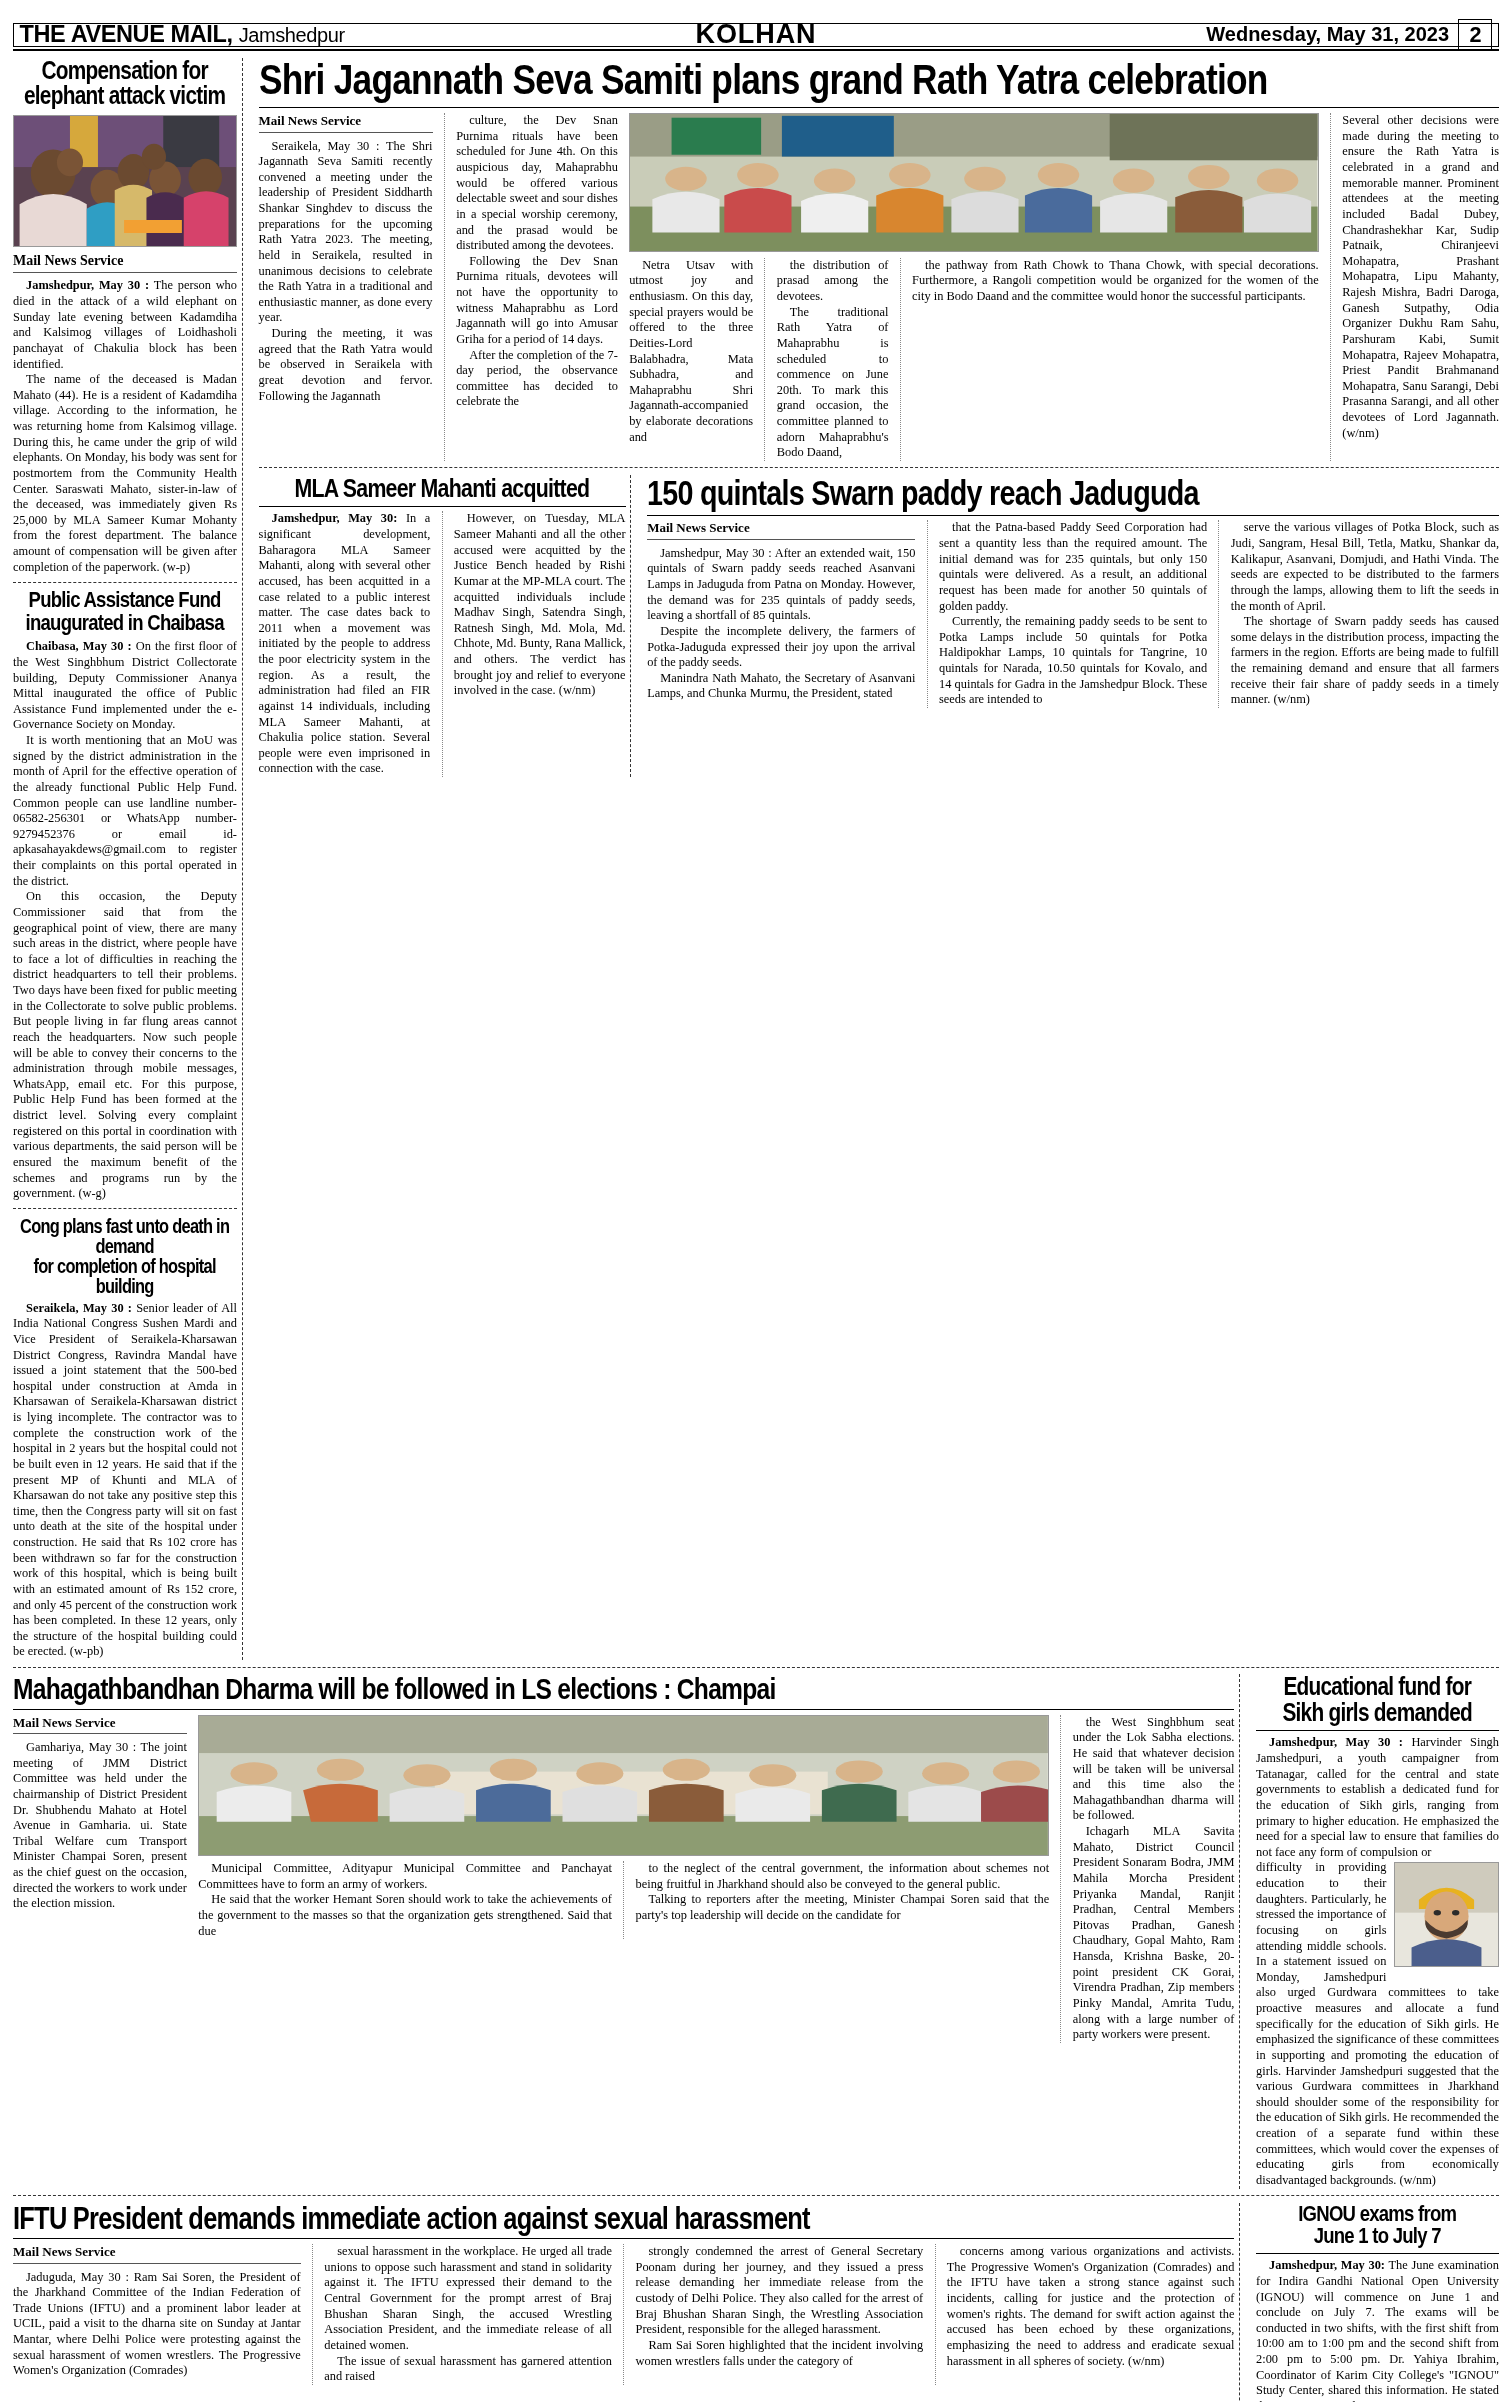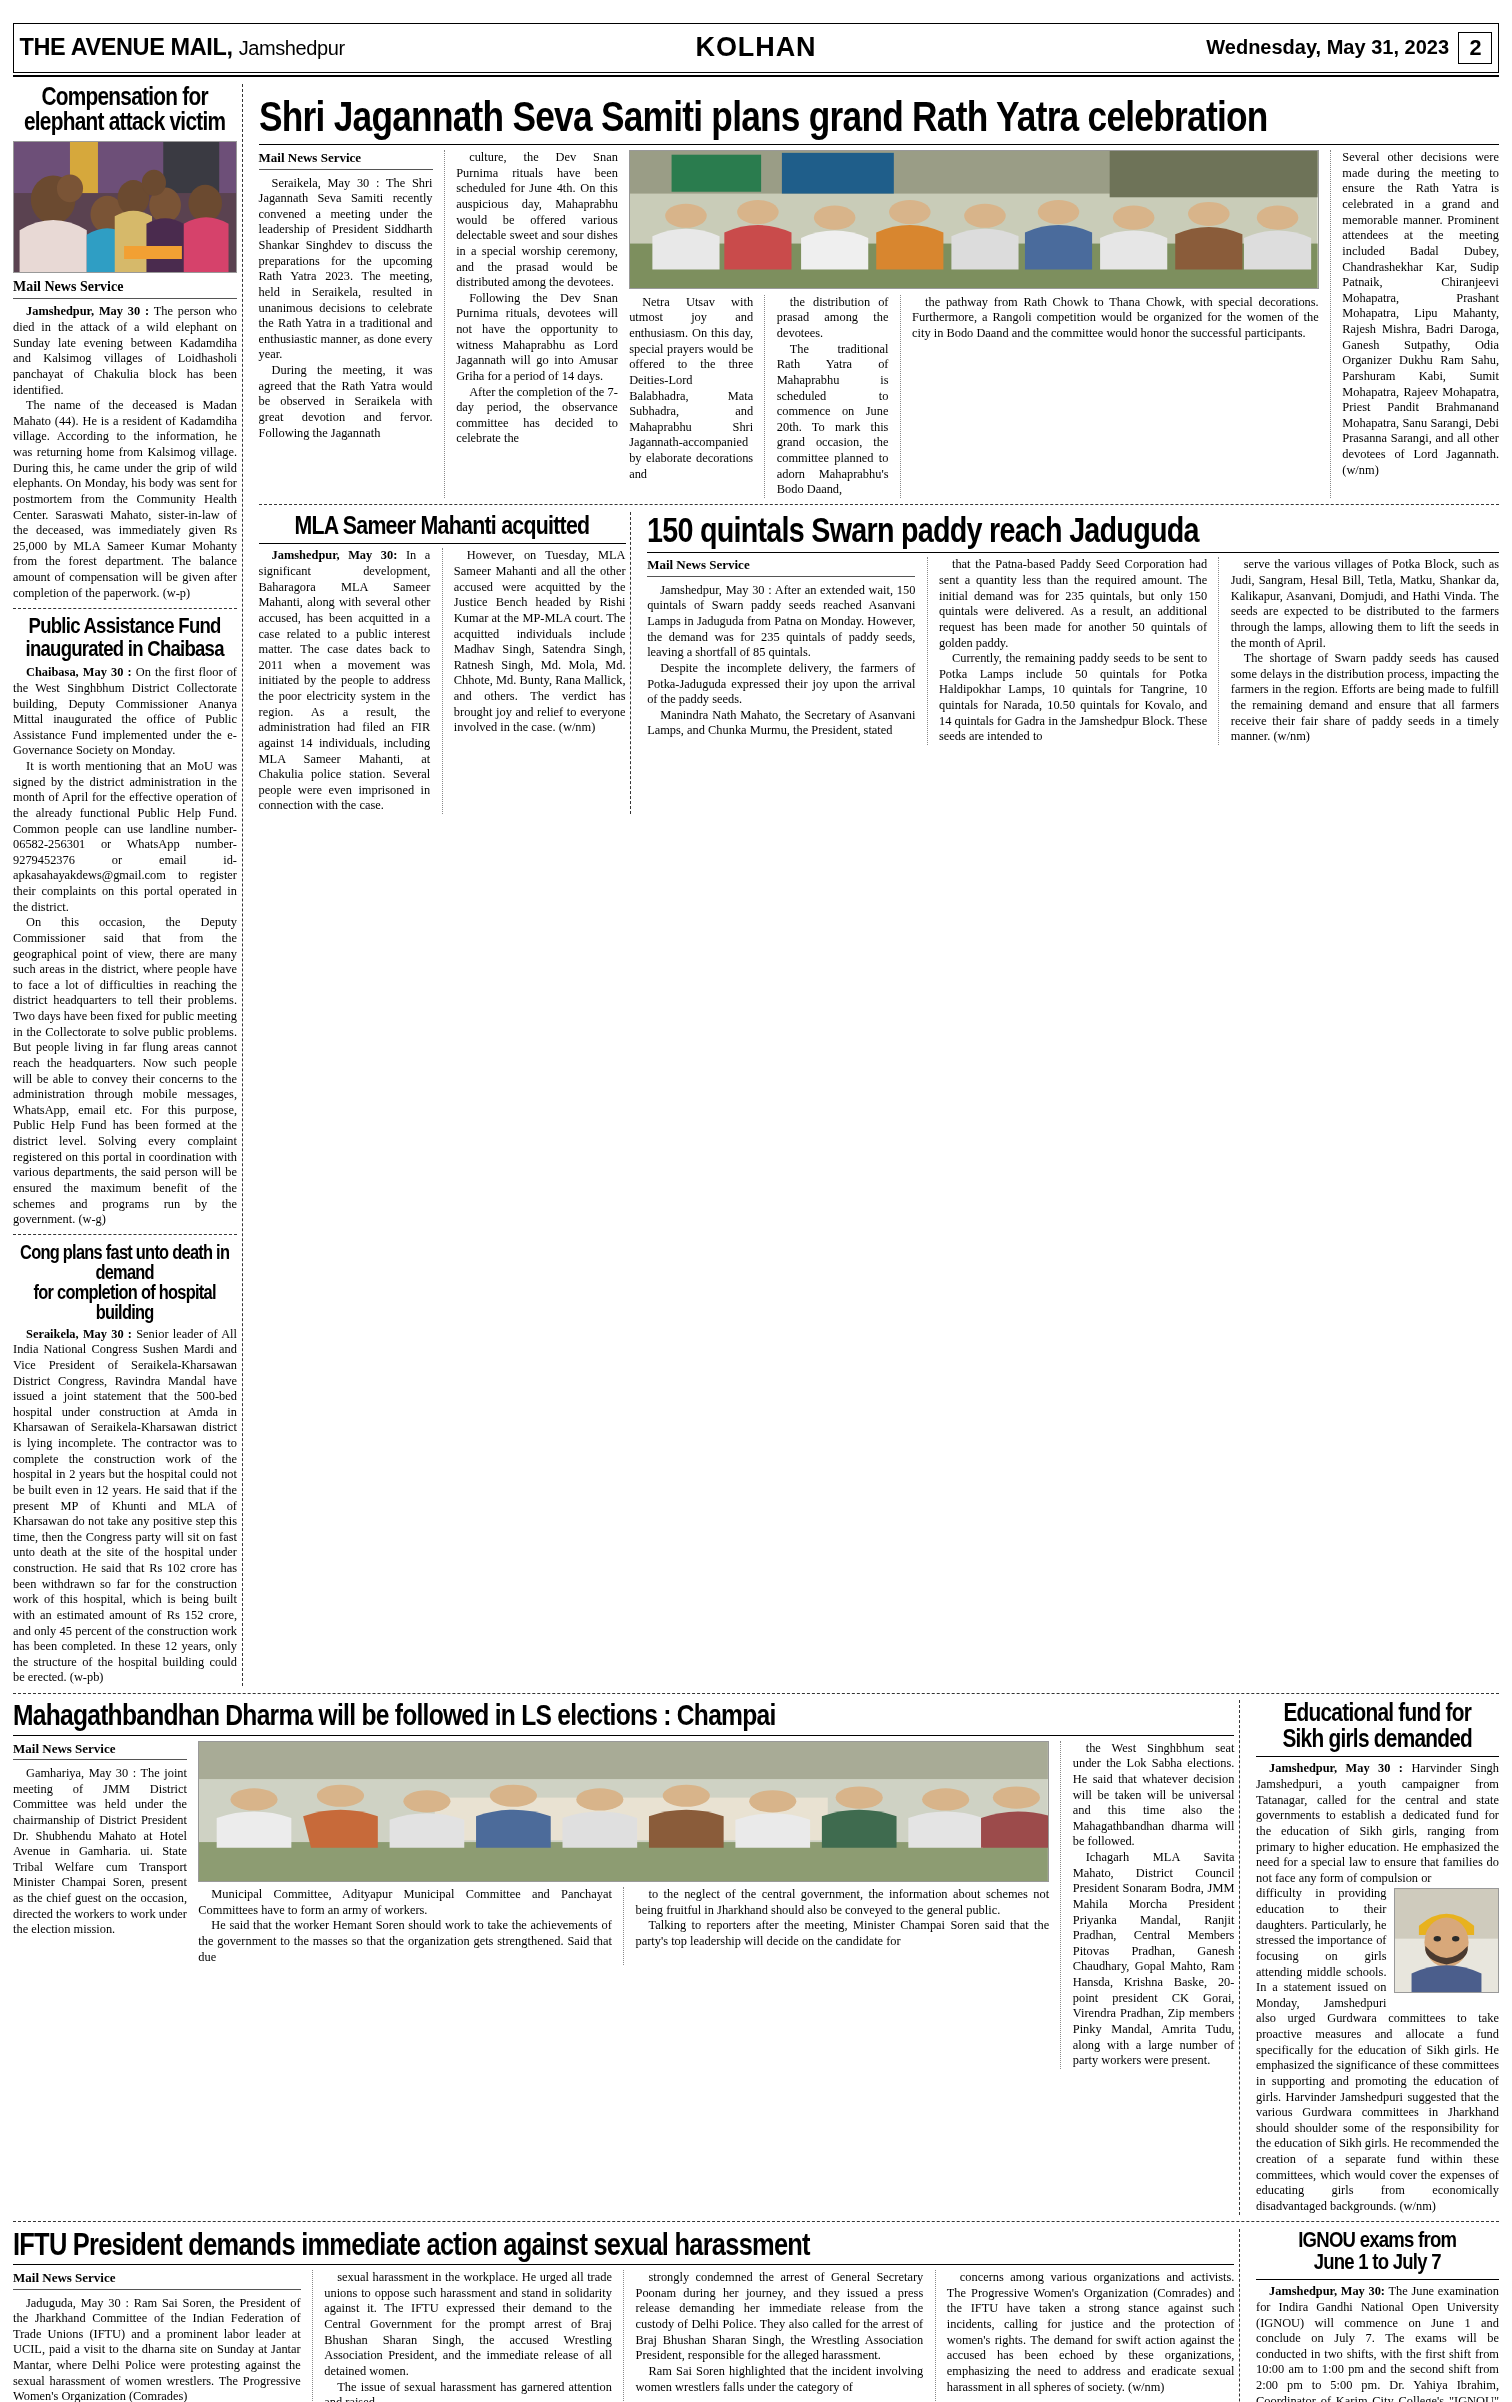--- a/index.html
+++ b/index.html
@@ -10,21 +10,21 @@
     font-family:"Liberation Serif", serif;
     color:#000;
     overflow:hidden;
   }
   .page { position:relative; width:1512px; height:2402px; padding:0 13px; }
 
   
   .masthead {
     margin-top:22.6px;
     border:1.9px solid #000;
-    height:50px;
+    height:24px;
     display:flex; align-items:center;
     position:relative;
     padding:0 5.6px;
   }
   .mast-left { font-family:"Liberation Sans", sans-serif; font-weight:bold; font-size:23.5px; letter-spacing:-0.4px; white-space:nowrap; }
   .mast-left .city { font-weight:normal; font-size:20px; }
   .mast-center { position:absolute; left:0; right:0; text-align:center; font-family:"Liberation Sans", sans-serif; font-weight:bold; font-size:27px; letter-spacing:0.9px; }
   .mast-right { margin-left:auto; display:flex; align-items:center; gap:9.4px; z-index:2; }
   .mast-date { font-family:"Liberation Sans", sans-serif; font-weight:bold; font-size:20px; white-space:nowrap; }
   .pagenum { border:1.9px solid #000; width:34px; height:32px; display:flex; align-items:center; justify-content:center; font-family:"Liberation Sans", sans-serif; font-weight:bold; font-size:21.7px; }
@@ -122,21 +122,21 @@
       <div class="hl ctr" style="font-size:20px;">
         <div>Cong plans fast unto death in demand</div>
         <div>for completion of hospital building</div>
       </div>
       <div style="height:4.7px"></div>
       <p class="body"><b>Seraikela, May 30 :</b> <span>Senior leader of All India National Congress Sushen Mardi and Vice President of Seraikela-Kharsawan District Congress, Ravindra Mandal have issued a joint statement that the 500-bed hospital under construction at Amda in Kharsawan of Seraikela-Kharsawan district is lying incomplete. The contractor was to complete the construction work of the hospital in 2 years but the hospital could not be built even in 12 years. He said that if the present MP of Khunti and MLA of Kharsawan do not take any positive step this time, then the Congress party will sit on fast unto death at the site of the hospital under construction. He said that Rs 102 crore has been withdrawn so far for the construction work of this hospital, which is being built with an estimated amount of Rs 152 crore, and only 45 percent of the construction work has been completed. In these 12 years, only the structure of the hospital building could be erected. (w-pb)</span></p>
     </div>
 
     <div class="sep"></div>
 
-    <div style="flex:1;margin-top:11px;">
+    <div style="flex:1;">
 
       <div class="hl" style="font-size:43px;">Shri Jagannath Seva Samiti plans grand Rath Yatra celebration</div>
       <div class="solid" style="margin:5.6px 0 5.6px;"></div>
 
       <div style="display:flex;gap:11.3px;">
         <div style="width:174px;flex:0 0 174px;">
           <div class="byline">Mail News Service</div>
           <p class="body">Seraikela, May 30 : The Shri Jagannath Seva Samiti recently convened a meeting under the leadership of President Siddharth Shankar Singhdev to discuss the preparations for the upcoming Rath Yatra 2023. The meeting, held in Seraikela, resulted in unanimous decisions to celebrate the Rath Yatra in a traditional and enthusiastic manner, as done every year.</p>
           <p class="body">During the meeting, it was agreed that the Rath Yatra would be observed in Seraikela with great devotion and fervor. Following the Jagannath</p>
         </div>

